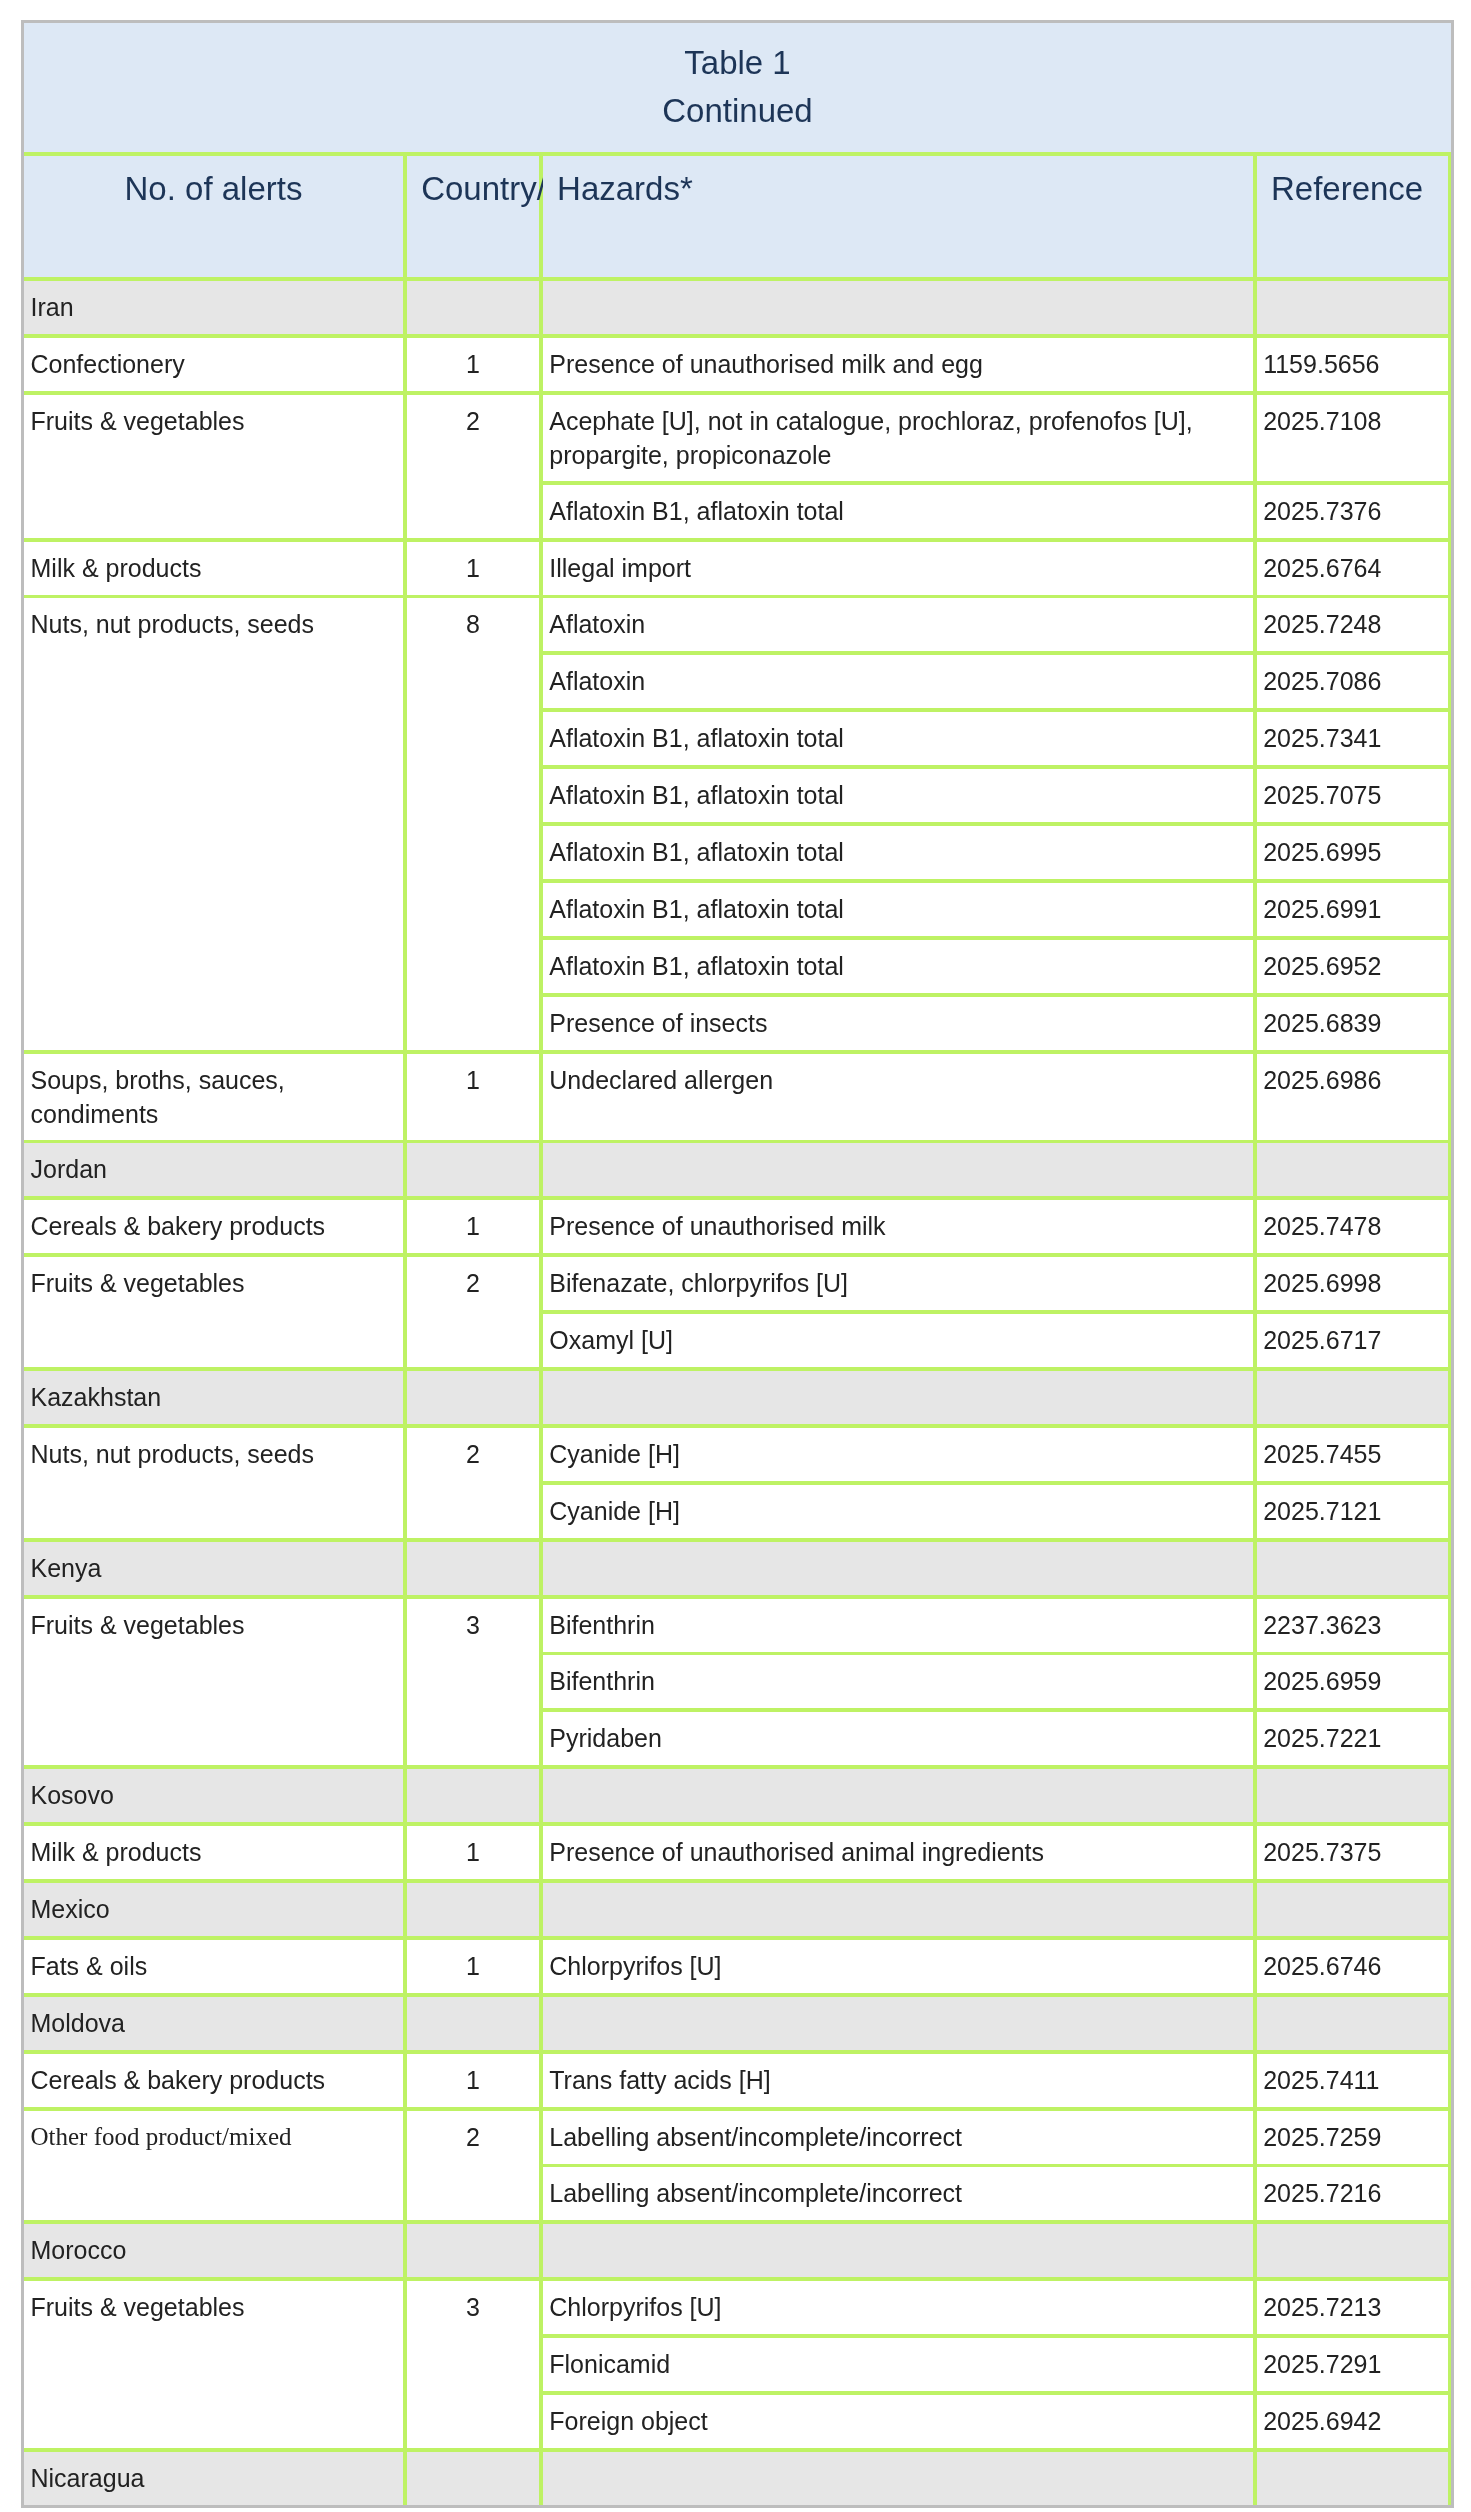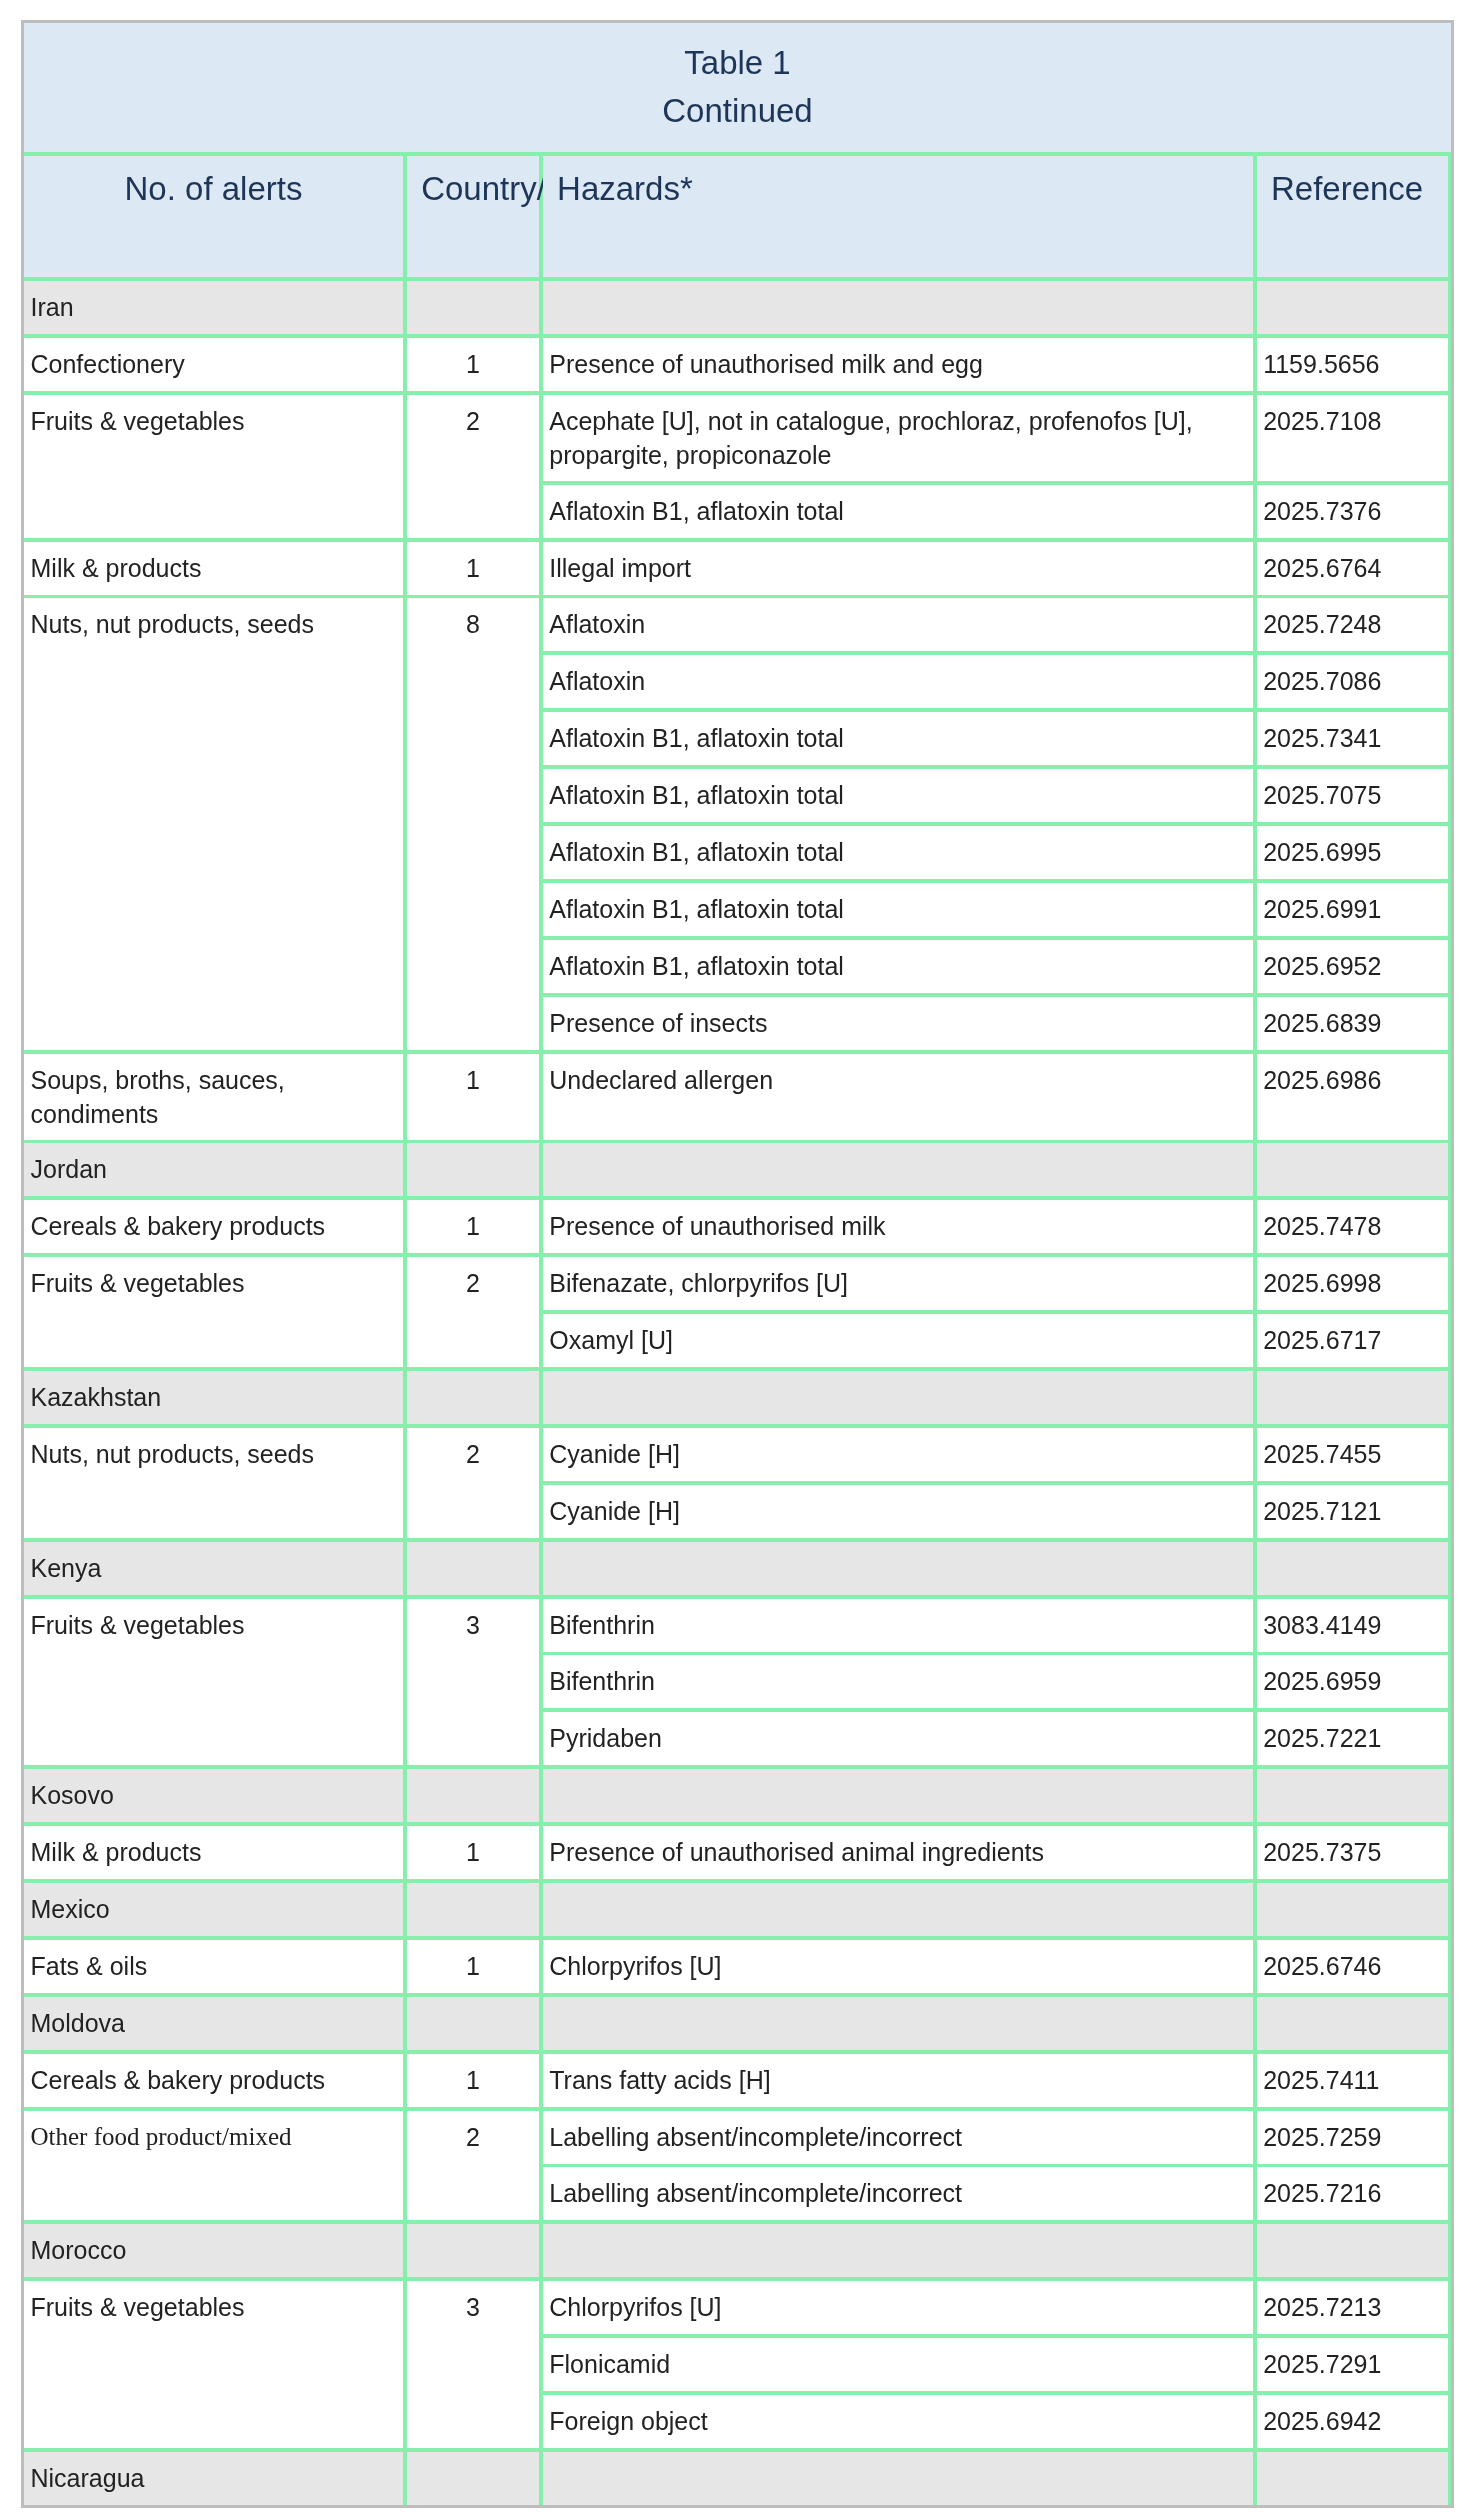--- a/index.html
+++ b/index.html
@@ -1,17 +1,17 @@
 <!DOCTYPE html>
 <html style="font-size:10.4px"><head>
 <meta charset="utf-8">
 <style>
   html, body { margin:0; padding:0; background:#ffffff; }
   body { width:1471px; height:2512px; position:relative; font-family:"Liberation Sans", sans-serif; }
-  .tbl { position:absolute; left:21px; top:19.5px; width:1427px; border:3.3px solid #bdbdbd; background:#86efac; }
+  .tbl { position:absolute; left:21px; top:19.5px; width:1427px; border:3.3px solid #bdbdbd; background:#bef264; }
   .title { background:#dde8f5; color:#1d3557; text-align:center; font-size:33px; line-height:48px; padding:16.3px 0 17px; margin-bottom:3.9px; }
   .grid { display:grid; grid-template-columns:379px 132px 710px 191px; gap:3.9px; }
   .hcell { background:#dde8f5; color:#1d3557; font-size:33px; line-height:43px; padding:11.7px 14.3px; min-height:98px; }
   .hcell.num { text-align:center; padding:11.7px 3.9px; }
   .cell { background:#ffffff; color:#222; font-size:25px; line-height:34px; padding:9px 6.5px; min-height:35px; }
   .cell.num { text-align:center; }
   .cell.country { background:#e6e6e6; }
 </style>
 </head>
 <body>
@@ -90,21 +90,21 @@
       <div class="cell">2025.7455</div>
       <div class="cell">Cyanide [H]</div>
       <div class="cell">2025.7121</div>
       <div class="cell country">Kenya</div>
       <div class="cell country"></div>
       <div class="cell country"></div>
       <div class="cell country"></div>
       <div class="cell" style="grid-row: span 3;">Fruits &amp; vegetables</div>
       <div class="cell num" style="grid-row: span 3;">3</div>
       <div class="cell">Bifenthrin</div>
-      <div class="cell">3083.4149</div>
+      <div class="cell">2237.3623</div>
       <div class="cell">Bifenthrin</div>
       <div class="cell">2025.6959</div>
       <div class="cell">Pyridaben</div>
       <div class="cell">2025.7221</div>
       <div class="cell country">Kosovo</div>
       <div class="cell country"></div>
       <div class="cell country"></div>
       <div class="cell country"></div>
       <div class="cell" style="grid-row: span 1;">Milk &amp; products</div>
       <div class="cell num" style="grid-row: span 1;">1</div>

